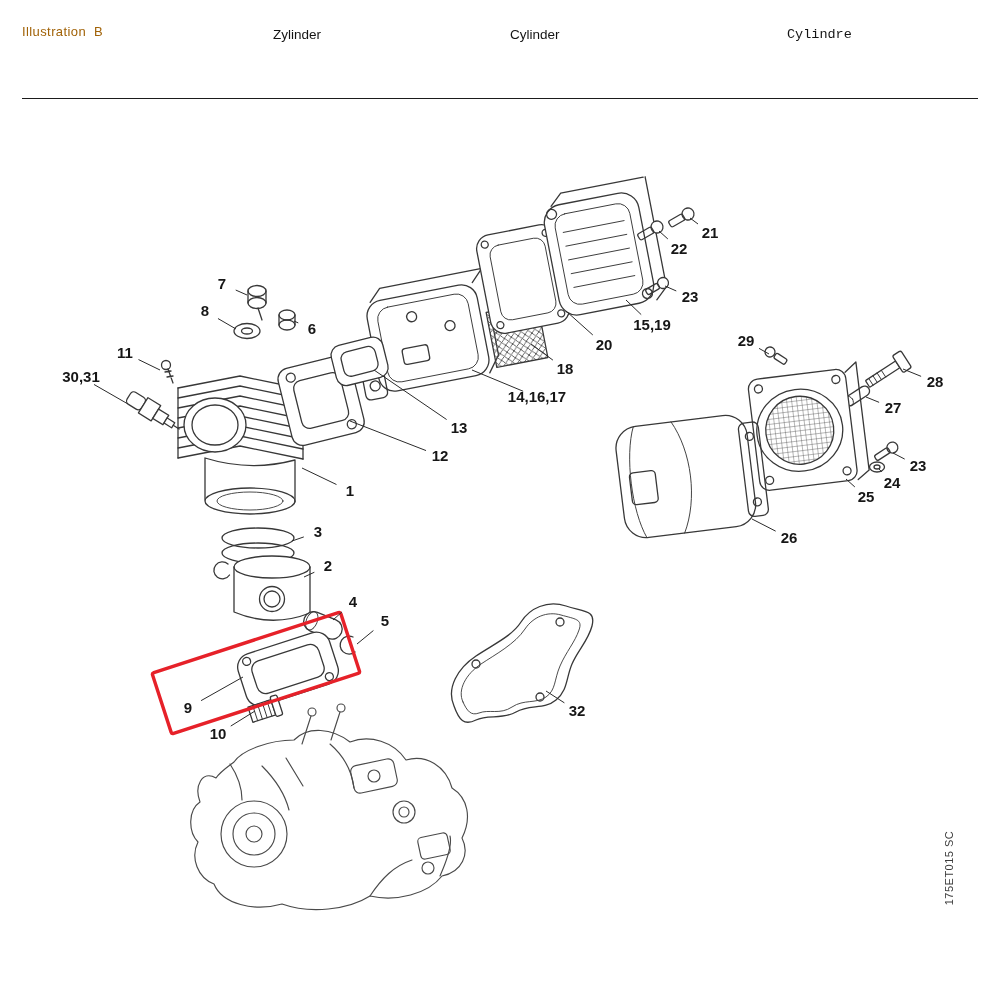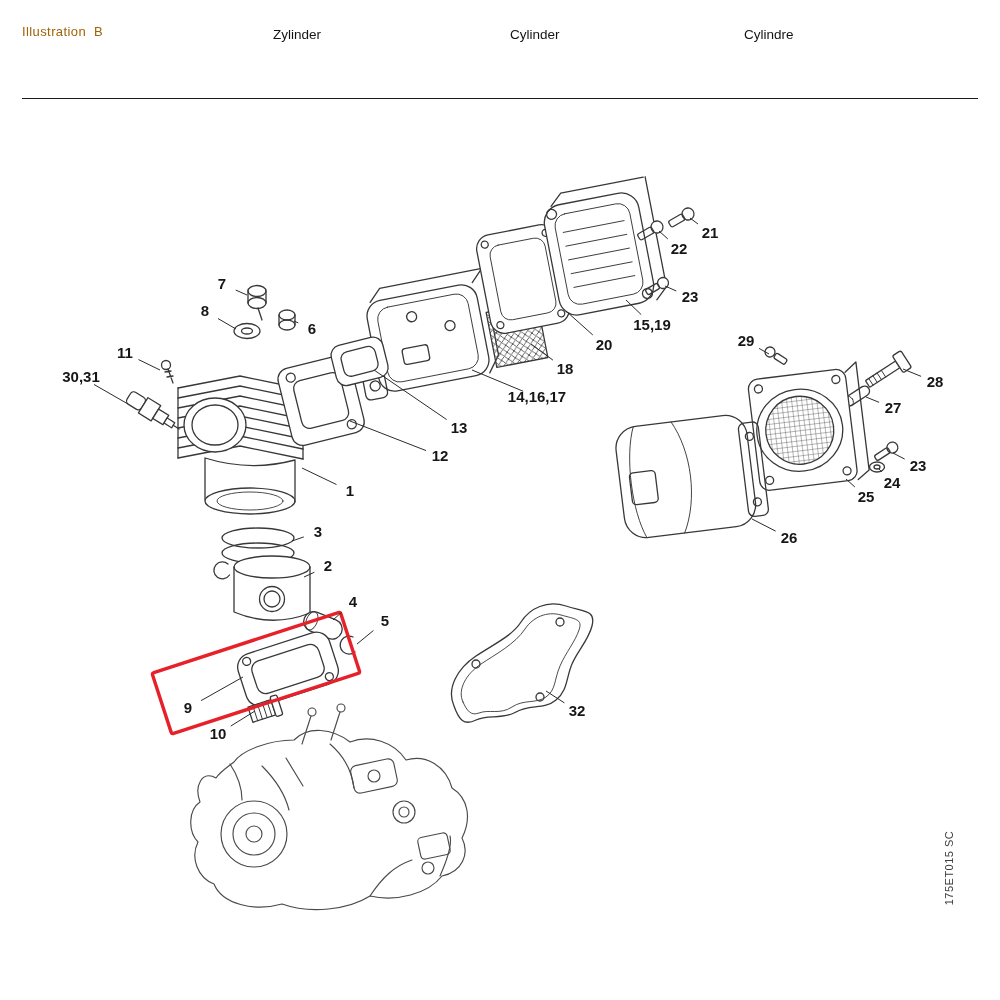--- a/index.html
+++ b/index.html
@@ -1,21 +1,21 @@
 <!DOCTYPE html>
 <html><head>
 <meta charset="utf-8">
 <style>
   * { margin:0; padding:0; box-sizing:border-box; }
   html,body { width:1000px; height:1000px; background:#ffffff; font-family:"Liberation Sans", sans-serif; position:relative; overflow:hidden; }
   .page-title { position:absolute; left:22px; top:24px; font-size:13px; color:#a16207; white-space:pre; letter-spacing:.4px; }
   .lang { position:absolute; top:27px; font-size:13.5px; color:#141414; }
   #lang-de { left:265px;margin-left:8px; }
   #lang-en { left:510px;text-align:center; }
-  #lang-fr { left:744px; }
+  #lang-fr { left:787px;font-family:Liberation Mono, monospace; }
   .rule { position:absolute; left:22px; top:98px; width:956px; height:1px; background:#1b1b1b; }
   #diagram { position:absolute; left:0; top:0; }
   .leader { stroke:#2b2b2b; stroke-width:1; }
   .callout { font:bold 15px "Liberation Sans", sans-serif; fill:#161616; text-anchor:middle; }
   .watermark { position:absolute; left:903px; top:862px; width:92px; text-align:center;
                font-size:11px; color:#3c3c3c; letter-spacing:.5px; transform:rotate(-90deg); }
 </style>
 </head>
 <body>
 

